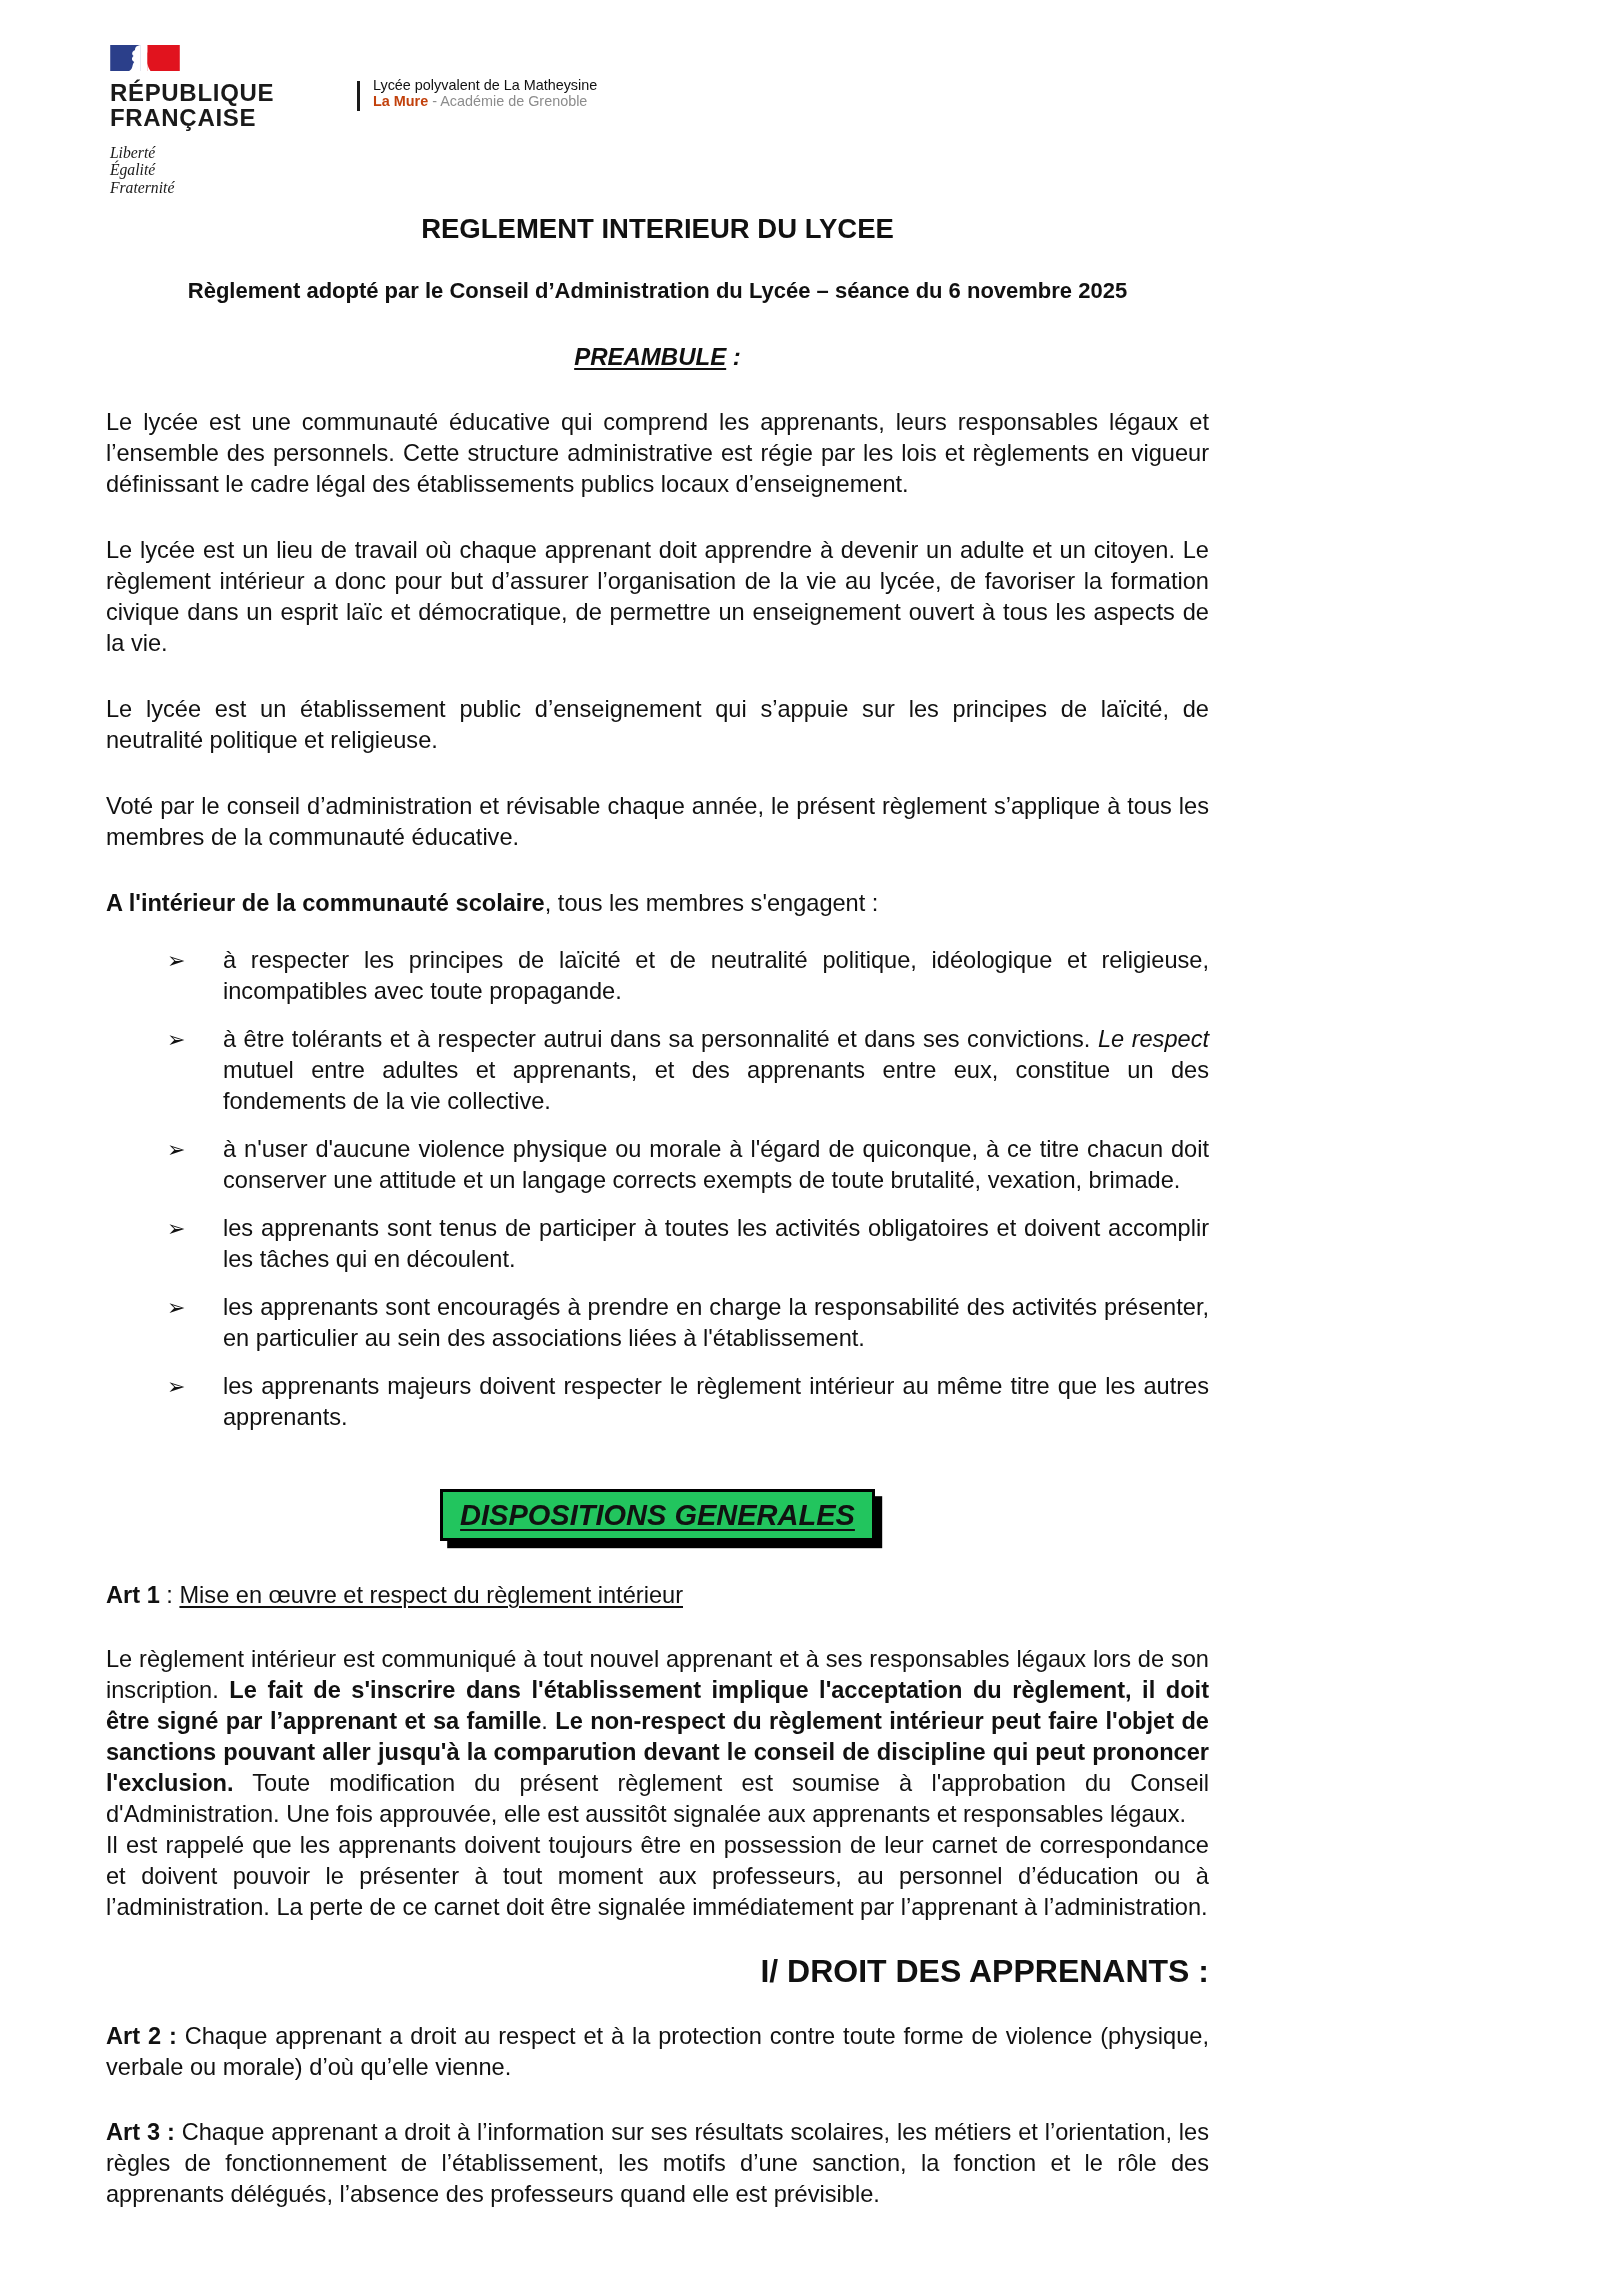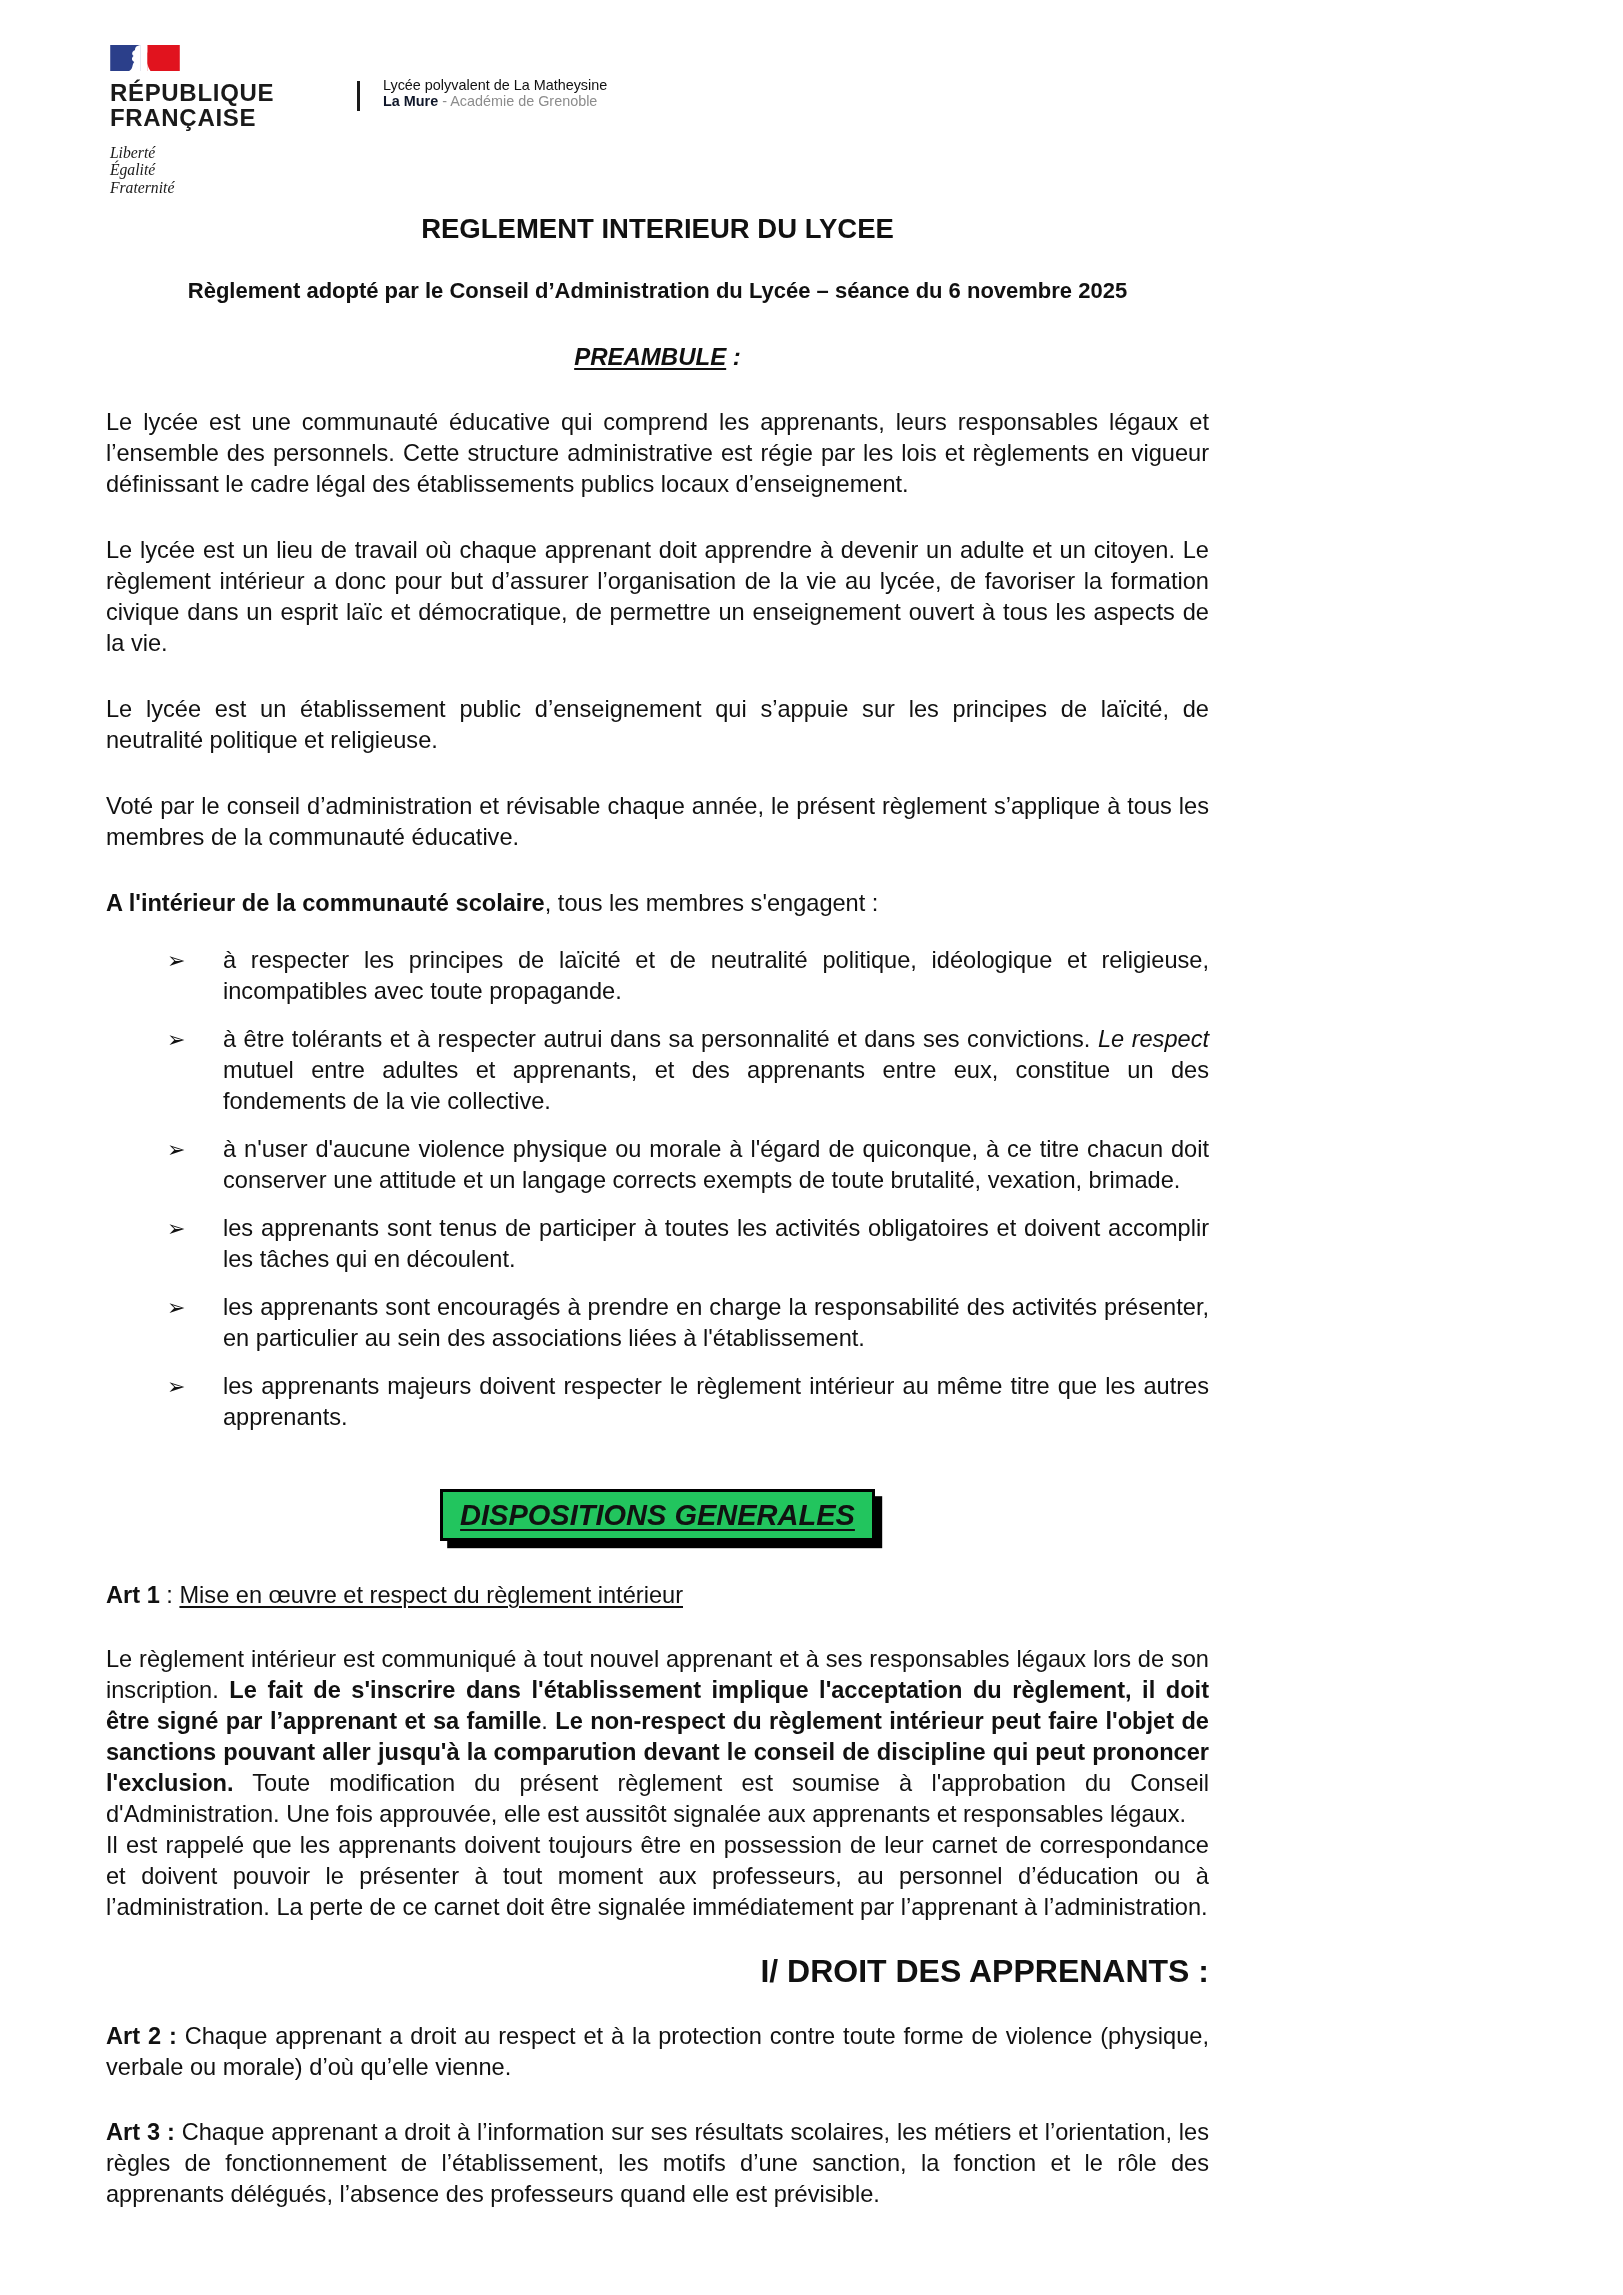--- a/index.html
+++ b/index.html
@@ -27,27 +27,27 @@
     color:#1a1a1a;
   }
   .motto{
     margin-top:13px;
     font-family:"Liberation Serif",serif;
     font-style:italic;
     font-size:15.7px;
     line-height:17.7px;
     color:#1a1a1a;
   }
-  .school-block{position:absolute;left:251px;top:33px;padding-left:26px;}
+  .school-block{position:absolute;left:251px;top:33px;padding-left:16px;}
   .school-bar{
     position:absolute;left:0;top:2.6px;width:2.6px;height:30px;
     background:#1a1a1a;
   }
   .school-line{font-size:14.4px;line-height:15.7px;}
-  .school-line .bold{font-weight:700;color:#0f172a;}
+  .school-line .bold{font-weight:700;color:#c2410c;}
   .school-line .gray{color:#8c8c8c;}
   
   .doc-title{
     margin:14.4px 0 0 0;
     text-align:center;
     font-weight:700;
     font-size:27.5px;
     line-height:33px;
   }
   .doc-subtitle{

